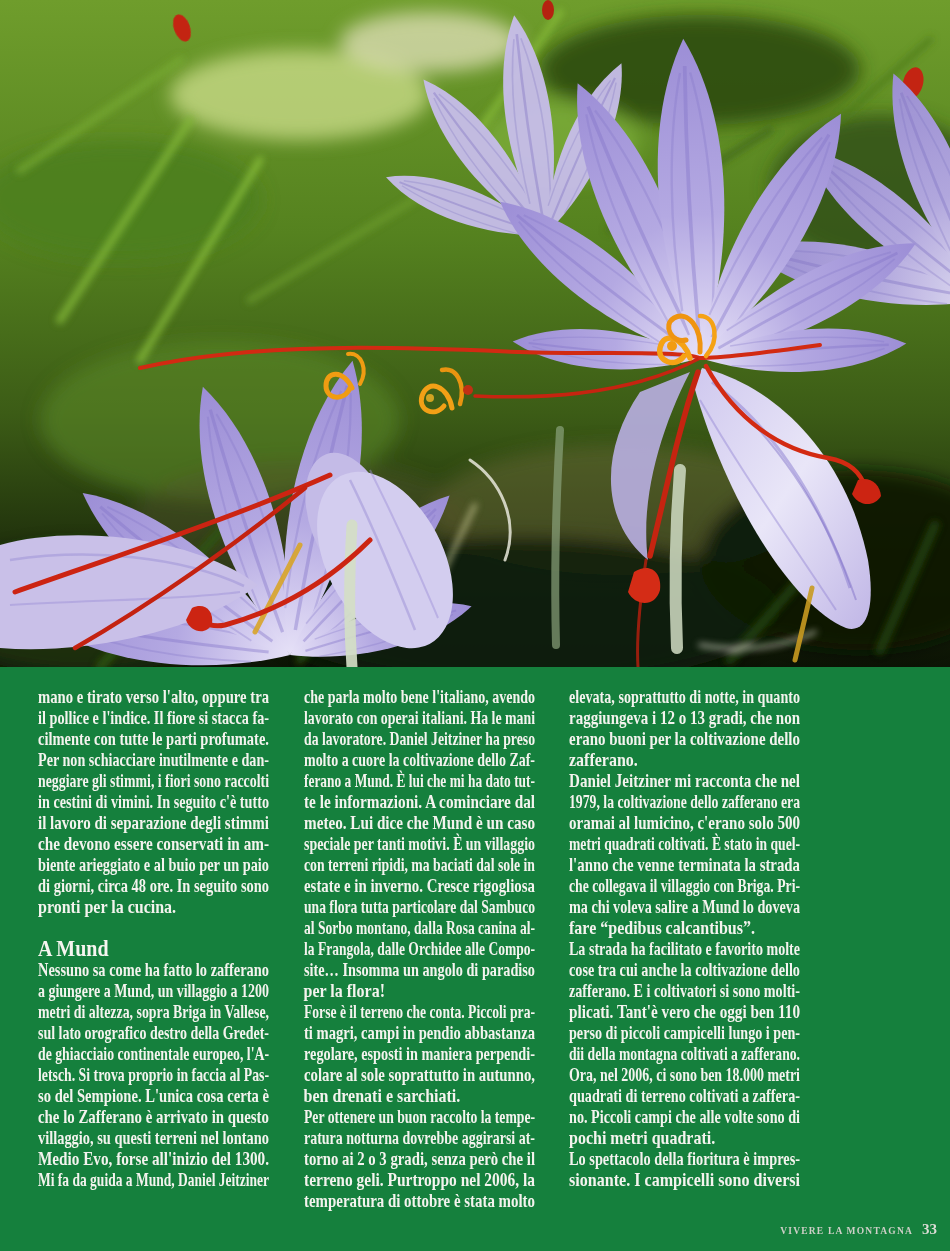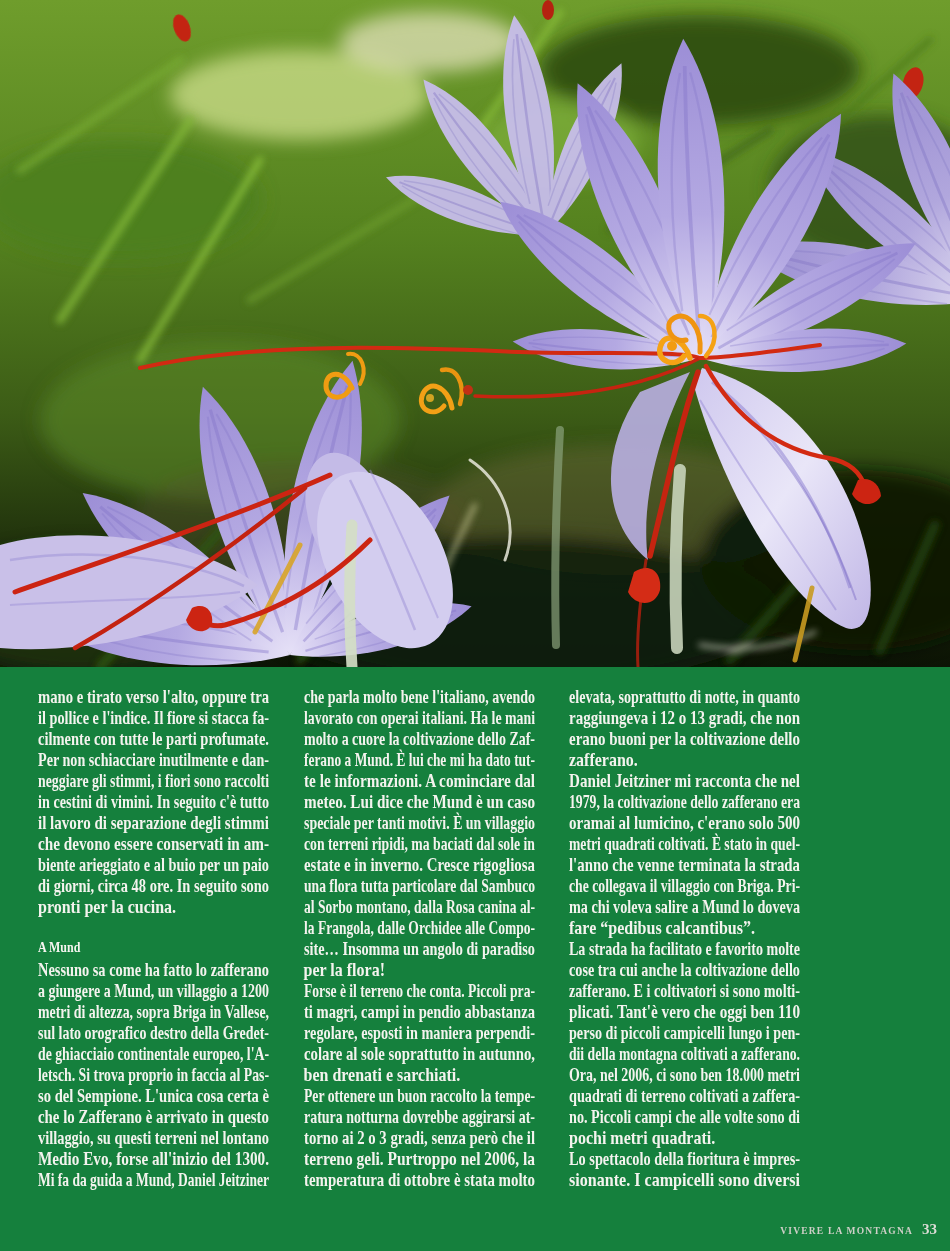--- a/index.html
+++ b/index.html
@@ -6,21 +6,21 @@
   .page{position:relative;width:950px;height:1251px;background:#15803d;overflow:hidden;
         font-family:"Liberation Serif",serif;}
   .photo{position:absolute;top:0;left:0;width:950px;height:667px;overflow:hidden;}
   .photo svg{display:block;}
   .content{position:absolute;top:687px;left:38px;width:762px;display:flex;}
   .col{width:231px;}
   .col + .col{margin-left:34.5px;}
   .line{height:21px;line-height:21px;color:#f4f3ee;font-size:16px;font-weight:700;
         white-space:nowrap;overflow:visible;}
   .line .t{display:inline-block;white-space:pre;transform-origin:0 86%;}
-  .heading{height:21px;line-height:21px;color:#f6f5f0;font-size:12px;font-weight:700;
+  .heading{height:21px;line-height:21px;color:#f6f5f0;font-size:20px;font-weight:700;
         margin-top:21px;white-space:nowrap;}
   .heading .t{display:inline-block;white-space:pre;transform-origin:0 86%;}
   .footer{position:absolute;right:13px;bottom:13px;color:#cfcfc8;display:flex;align-items:baseline;}
   .footer .mag{font-size:9.5px;font-weight:700;letter-spacing:1.2px;}
   .footer .num{font-size:15px;font-weight:700;margin-left:9px;color:#dddcd6;text-align:center;}
 </style>
 </head>
 <body>
 
 <div class="page">
@@ -217,20 +217,21 @@
         <div class="line"><span class="t" style="transform: scale(0.862443, 1.15);">letsch. Si trova proprio in faccia al Pas-</span></div>
         <div class="line"><span class="t" style="transform: scale(0.913495, 1.15);">so del Sempione. L'unica cosa certa è</span></div>
         <div class="line"><span class="t" style="transform: scale(0.928235, 1.15);">che lo Zafferano è arrivato in questo</span></div>
         <div class="line"><span class="t" style="transform: scale(0.900201, 1.15);">villaggio, su questi terreni nel lontano</span></div>
         <div class="line last"><span class="t" style="transform: scale(0.950251, 1.15);">Medio Evo, forse all'inizio del 1300.</span></div>
         <div class="line"><span class="t" style="transform: scale(0.843739, 1.15);">Mi fa da guida a Mund, Daniel Jeitziner</span></div>
       </div>
     <div class="col">
         <div class="line"><span class="t" style="transform: scale(0.875, 1.15);">che parla molto bene l'italiano, avendo</span></div>
         <div class="line"><span class="t" style="transform: scale(0.864865, 1.15);">lavorato con operai italiani. Ha le mani</span></div>
+        <div class="line"><span class="t" style="transform: scale(0.85774, 1.15);">da lavoratore. Daniel Jeitziner ha preso</span></div>
         <div class="line"><span class="t" style="transform: scale(0.873191, 1.15);">molto a cuore la coltivazione dello Zaf-</span></div>
         <div class="line"><span class="t" style="transform: scale(0.838238, 1.15);">ferano a Mund. È lui che mi ha dato tut-</span></div>
         <div class="line"><span class="t" style="transform: scale(0.953191, 1.15);">te le informazioni. A cominciare dal</span></div>
         <div class="line"><span class="t" style="transform: scale(0.948483, 1.15);">meteo. Lui dice che Mund è un caso</span></div>
         <div class="line"><span class="t" style="transform: scale(0.868625, 1.15);">speciale per tanti motivi. È un villaggio</span></div>
         <div class="line"><span class="t" style="transform: scale(0.858636, 1.15);">con terreni ripidi, ma baciati dal sole in</span></div>
         <div class="line"><span class="t" style="transform: scale(0.929402, 1.15);">estate e in inverno. Cresce rigogliosa</span></div>
         <div class="line"><span class="t" style="transform: scale(0.851564, 1.15);">una flora tutta particolare dal Sambuco</span></div>
         <div class="line"><span class="t" style="transform: scale(0.847755, 1.15);">al Sorbo montano, dalla Rosa canina al-</span></div>
         <div class="line"><span class="t" style="transform: scale(0.844703, 1.15);">la Frangola, dalle Orchidee alle Compo-</span></div>

